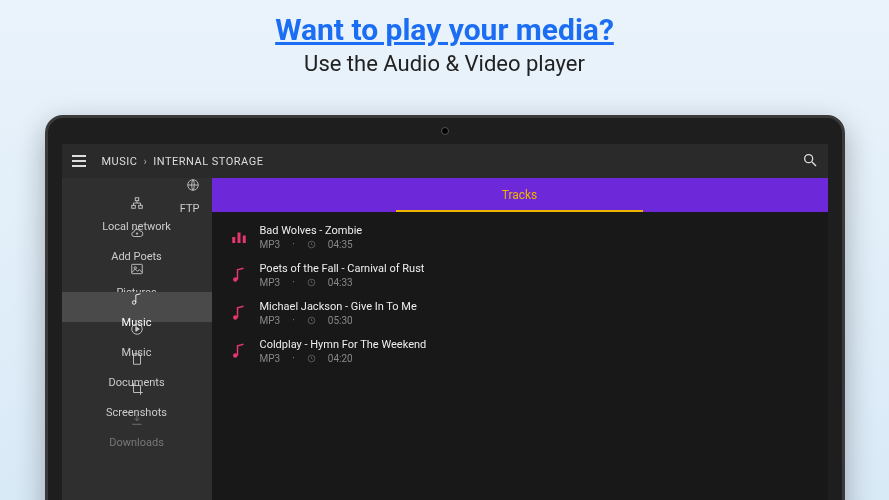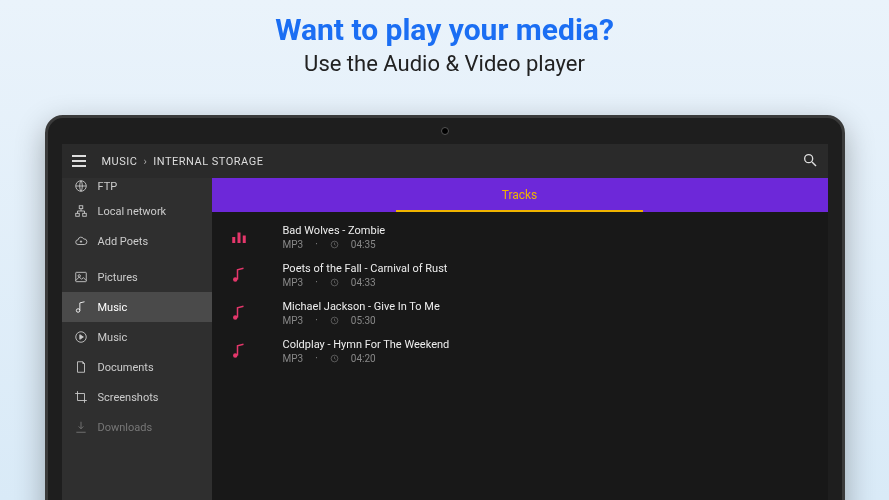--- a/index.html
+++ b/index.html
@@ -3,21 +3,21 @@
 <meta charset="utf-8">
 <style>
   * { box-sizing: border-box; margin: 0; padding: 0; }
   body {
     width: 889px; height: 500px;
     background: linear-gradient(180deg, #eaf3fb 0%, #d9eaf7 100%);
     font-family: -apple-system, BlinkMacSystemFont, "Segoe UI", Roboto, Arial, sans-serif;
     overflow: hidden;
   }
   .promo { text-align: center; padding-top: 12px; }
-  .promo-title { color: #1b6ef3; font-size: 30px; font-weight: 700; }
+  .promo-title { color: #1b6ef3; font-size: 30px; font-weight: 700; text-decoration: underline; }
   .promo-sub { color: #222; font-size: 22px; margin-top: 4px; }
   .tablet {
     position: absolute;
     left: 50%; transform: translateX(-50%);
     top: 115px;
     width: 800px; height: 500px;
     background: #1e1e1e;
     border-radius: 18px;
     border: 3px solid #3a3a3a;
     box-shadow: 0 10px 30px rgba(0,0,0,0.3);
@@ -48,20 +48,21 @@
   
   .sidebar {
     width: 150px; background: #2f2f2f;
     display: flex; flex-direction: column;
     font-size: 11px; color: #ccc;
   }
   .side-item {
     display: flex; align-items: center; gap: 10px;
     height: 30px; padding: 0 12px;
     cursor: pointer;
+    flex-direction: column;
   }
   .side-item.cut { height: 18px; align-items: flex-end; padding-bottom: 3px; }
   .side-item.active { background: #4a4a4a; color: #fff; }
   .side-item.fade { color: #777; }
   .side-icon { width: 14px; height: 14px; flex: 0 0 14px; display: flex; align-items: center; justify-content: center; }
   .side-icon svg { width: 14px; height: 14px; fill: none; stroke: currentColor; stroke-width: 1.5; }
   
   .main { flex: 1; background: #181818; display: flex; flex-direction: column; }
   .tabs {
     display: flex; height: 34px; background: #6d28d9;
@@ -76,21 +77,21 @@
     content: ""; position: absolute; bottom: 0; left: 30%; right: 30%;
     height: 2px; background: #f0b400;
   }
   .tracks { padding: 6px 0; }
   .track {
     display: flex; align-items: center; gap: 12px;
     padding: 6px 18px; cursor: pointer;
   }
   .tr-icon { width: 18px; height: 18px; }
   .tr-icon svg { width: 18px; height: 18px; }
-  .tr-meta { display: flex; flex-direction: column; margin-left: 23px; }
+  .tr-meta { display: flex; flex-direction: column; }
   .tr-title { color: #eee; font-size: 11px; }
   .tr-sub { color: #888; font-size: 10px; display: flex; align-items: center; gap: 12px; margin-top: 2px; }
   .tr-sub svg { width: 9px; height: 9px; stroke: #888; fill: none; stroke-width: 1.5; }
 </style>
 </head>
 <body>
 
 <div class="promo">
   <div class="promo-title">Want to play your media?</div>
   <div class="promo-sub">Use the Audio &amp; Video player</div>

